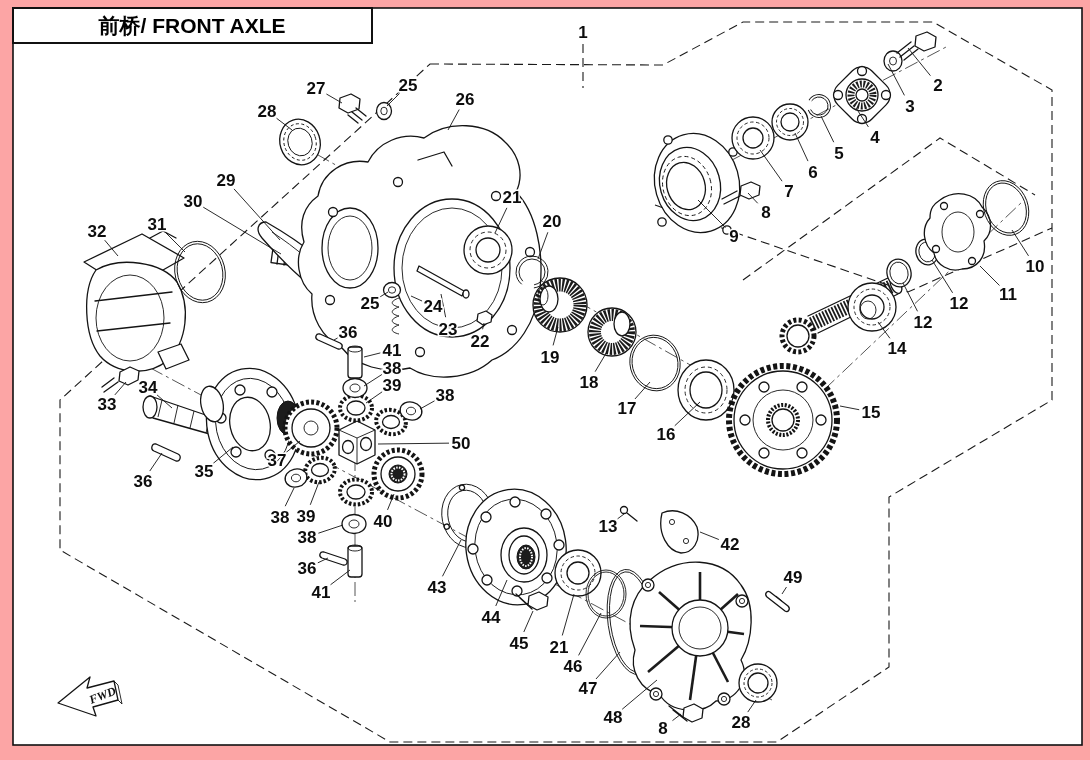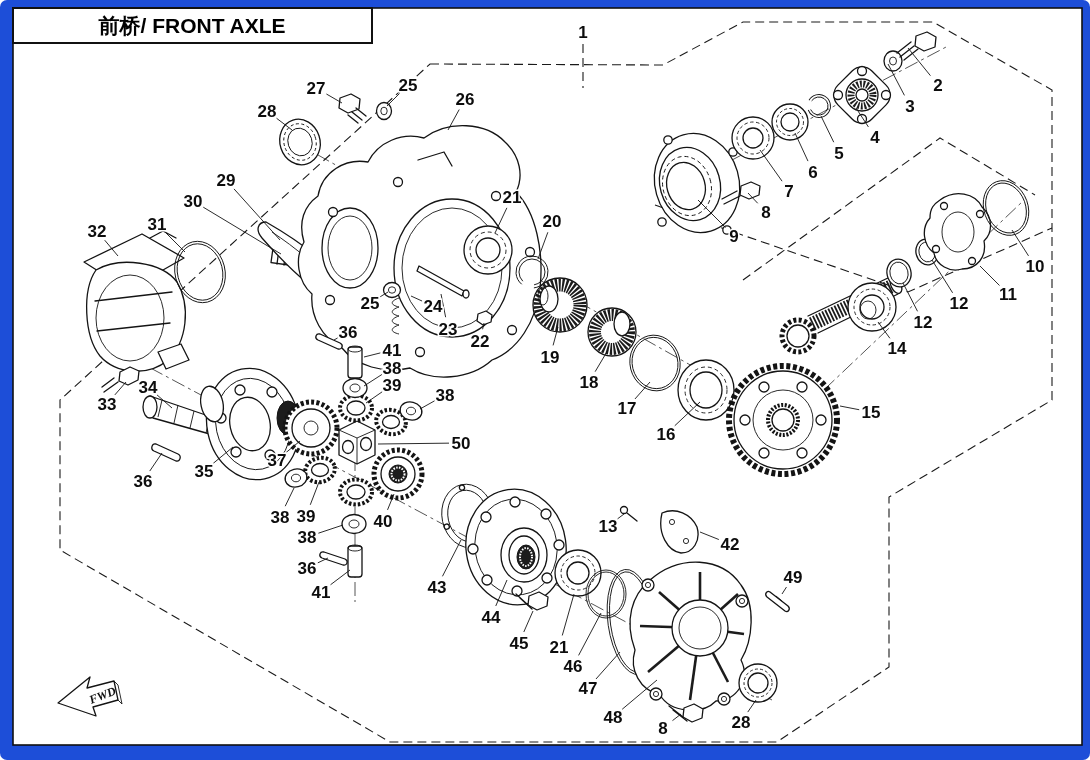--- a/index.html
+++ b/index.html
@@ -1,17 +1,17 @@
 <!DOCTYPE html>
 <html><head>
 <meta charset="utf-8">
 <style>
   html,body{margin:0;padding:0;background:#fff;}
-  .stage{position:relative;width:1090px;height:760px;background:#1d4ed8;overflow:hidden;
-         font-family:"Liberation Sans","DejaVu Sans",sans-serif;border-radius:7px;}
+  .stage{position:relative;width:1090px;height:760px;background:#fca5a5;overflow:hidden;
+         font-family:"Liberation Sans","DejaVu Sans",sans-serif;}
   svg{position:absolute;left:0;top:0;}
   .ln{stroke:#141414;stroke-width:1.3;fill:none;stroke-linecap:round;stroke-linejoin:round;}
   .lnw{stroke:#141414;stroke-width:1.3;fill:#fff;stroke-linejoin:round;}
   .thin{stroke:#141414;stroke-width:0.9;fill:none;}
   .dash{stroke:#1a1a1a;stroke-width:1.1;fill:none;stroke-dasharray:9 5;}
   .cline{stroke:#2a2a2a;stroke-width:0.8;fill:none;stroke-dasharray:14 4 3 4;}
   .teeth{fill:#fff;stroke:#141414;}
   .dark{fill:#1c1c1c;stroke:#141414;}
   .callout-num{font-family:"Liberation Sans","DejaVu Sans",sans-serif;font-weight:bold;
                font-size:17px;fill:#0d0d0d;paint-order:stroke;stroke:#ffffff;stroke-width:3px;}

